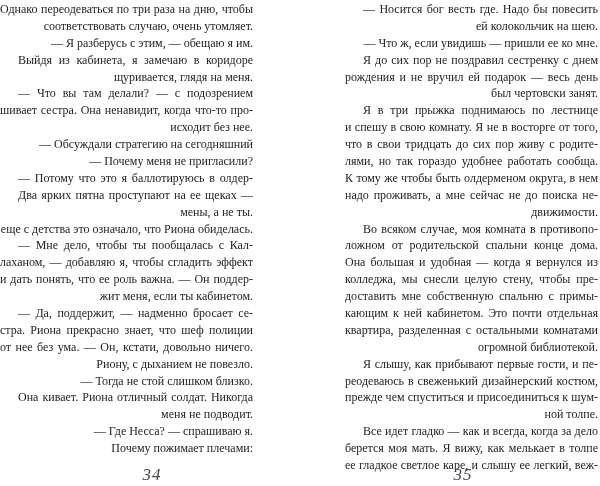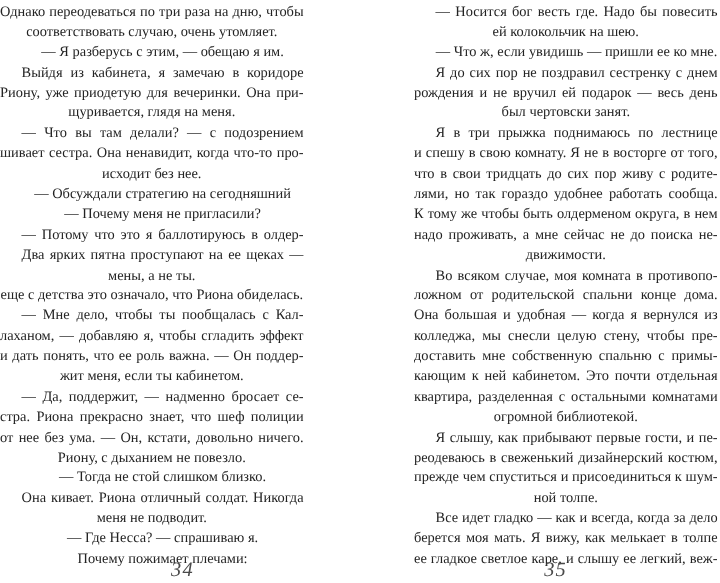--- a/index.html
+++ b/index.html
@@ -16,21 +16,21 @@
     position: absolute;
     top: 1px;
     height: 485px;
   }
   .page.left  { left: 0;     width: 253px; }
   .page.right { left: 345px; width: 253px; }
   .line {
     height: 16.9px;
     line-height: 16.9px;
     font-size: 12px;
-    text-align: center;
+    text-align: right;
     overflow: hidden;
   }
   .line.j {
     text-align: justify;
     text-align-last: justify;
   }
   .line.ind { text-indent: 18px; }
   .pagenum {
     position: absolute;
     top: 467px;
@@ -47,21 +47,20 @@
 </head>
 <body>
 
 <div class="spread">
 
   <div class="page left">
     <div class="line j">Однако переодеваться по три раза на дню, чтобы</div>
       <div class="line">соответствовать случаю, очень утомляет.</div>
       <div class="line ind">— Я разберусь с этим, — обещаю я им.</div>
       <div class="line j ind">Выйдя из кабинета, я замечаю в коридоре</div>
-      <div class="line j">Риону, уже приодетую для вечеринки. Она при-</div>
       <div class="line">щуривается, глядя на меня.</div>
       <div class="line j ind">— Что вы там делали? — с подозрением спра-</div>
       <div class="line j">шивает сестра. Она ненавидит, когда что-то про-</div>
       <div class="line">исходит без нее.</div>
       <div class="line ind">— Обсуждали стратегию на сегодняшний вечер.</div>
       <div class="line ind">— Почему меня не пригласили?</div>
       <div class="line j ind">— Потому что это я баллотируюсь в олдер-</div>
       <div class="line j ind">Два ярких пятна проступают на ее щеках —</div>
       <div class="line">мены, а не ты.</div>
       <div class="line">еще с детства это означало, что Риона обиделась.</div>

